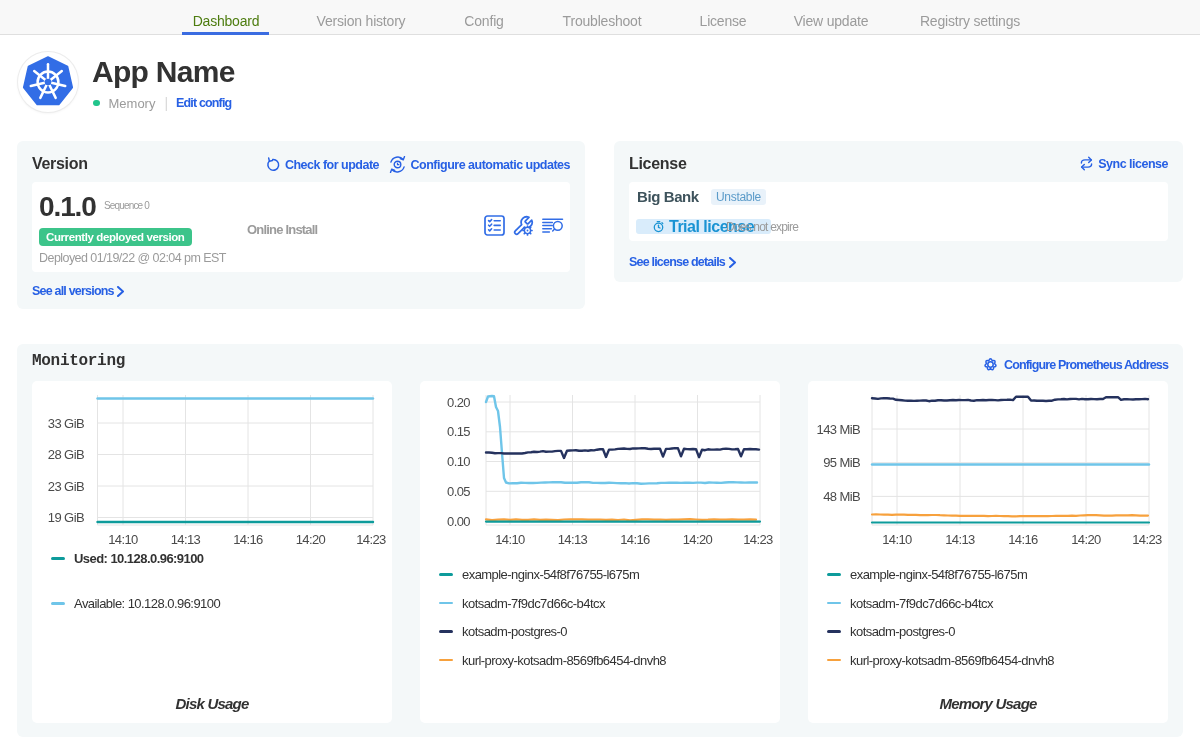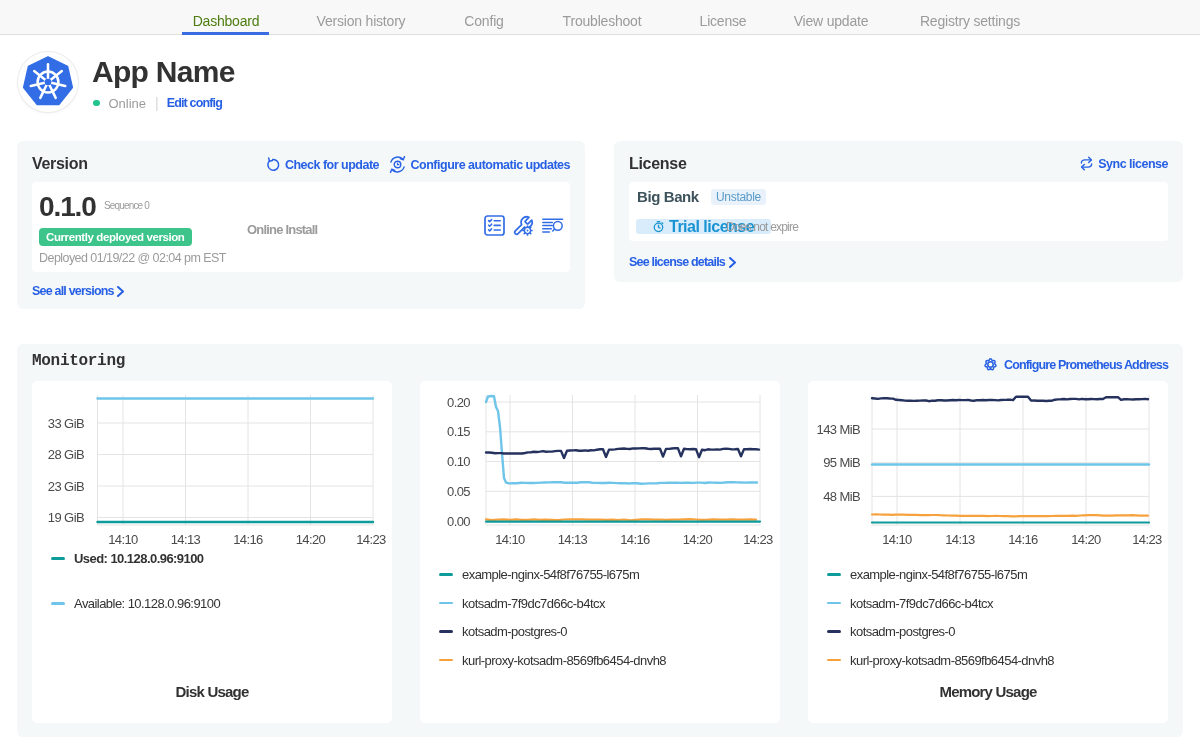--- a/index.html
+++ b/index.html
@@ -29,21 +29,21 @@
 .oninstall { position:absolute; left:215px; top:39.5px; font-size:13px; font-weight:700; color:#9b9b9b; letter-spacing:-0.8px; }
 .seeall { position:absolute; left:15px; font-size:12.5px; font-weight:700; color:#2760e4; letter-spacing:-0.8px; display:flex; align-items:center; }
 
 .bigbank { position:absolute; left:8px; top:6px; font-size:15px; font-weight:700; color:#3e535c; letter-spacing:-0.4px; }
 .badge-blue { position:absolute; left:82px; top:7px; height:16px; line-height:13px; background:#e9f2fa; color:#5b9bc9; font-size:12px; font-weight:400; letter-spacing:-0.3px; padding:1.5px 5px; border-radius:3px; }
 .badge-trial { position:absolute; left:7px; top:37px; height:15px; background:#d9ecfb; color:#1a93d3; font-size:16px; font-weight:700; letter-spacing:-0.5px; padding:0 17px; border-radius:3px; display:flex; align-items:center; }
 .badge-trial svg { margin-right:5px; }
 .noexpire { position:absolute; left:97px; top:38px; font-size:12px; color:#9b9b9b; letter-spacing:-0.8px; }
 
 .chartcard { position:absolute; background:#fff; border-radius:5px; width:360px; height:342px; top:37px; }
-.ctitle { position:absolute; width:100%; text-align:center; top:302px; font-size:15px; font-weight:700; color:#323232; letter-spacing:-0.8px; }
+.ctitle { position:absolute; width:100%; text-align:center; top:314px; font-size:15px; font-weight:700; color:#323232; letter-spacing:-0.8px;font-style:italic; }
 .legend { position:absolute; left:19px; font-size:13px; color:#323232; display:flex; align-items:center; white-space:nowrap; letter-spacing:-0.55px; }
 .ldash { width:14px; height:2.5px; border-radius:2px; margin-right:9px; flex:none; }
 text { font-family:"Liberation Sans",sans-serif; }
 </style>
 </head>
 <body>
 
 <div class="nav">
   <div class="tab active" style="left:226px;">Dashboard</div>
   <div class="tab" style="left:361px;">Version history</div>
@@ -67,21 +67,21 @@
       <line x1="26" y1="26" x2="18.6" y2="41.3"></line>
       <line x1="26" y1="26" x2="9.4" y2="29.8"></line>
       <line x1="26" y1="26" x2="12.7" y2="15.4"></line>
     </g>
     <circle cx="26" cy="26" r="3.2" fill="#326de6"></circle>
   </svg>
 </div>
 <div class="appname">App Name</div>
 <div class="statusrow">
   <span class="dot"></span>
-    <span class="ready">Online</span>
+    <span class="ready">Memory</span>
     <span class="sep">|</span>
     <a class="link" style="font-size:12.5px; letter-spacing:-0.85px;">Edit config</a>
 </div>
 
 <div class="card" style="left:17px; top:141px; width:568px; height:168px;">
   <div class="cardhead">Version</div>
   <div class="blink" style="position:absolute; right:206px; top:16px;">
     <svg width="15" height="15" viewBox="0 0 15 15" fill="none" stroke="#2760e4" stroke-width="1.5" stroke-linecap="round">
       <path d="M4.4,4.1 A5.4,5.4 0 1 0 7.7,2.5"></path>
       <path d="M3.7,1.1 L4.4,4.2 L7.5,3.6" stroke-linejoin="round"></path>

